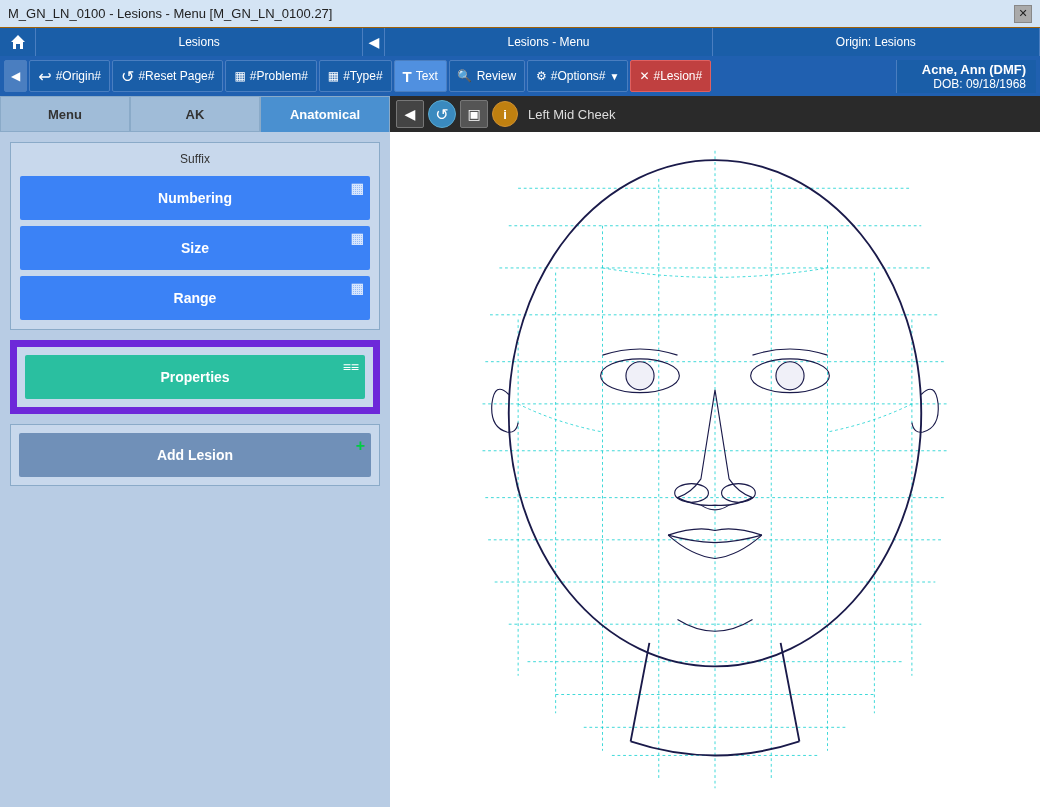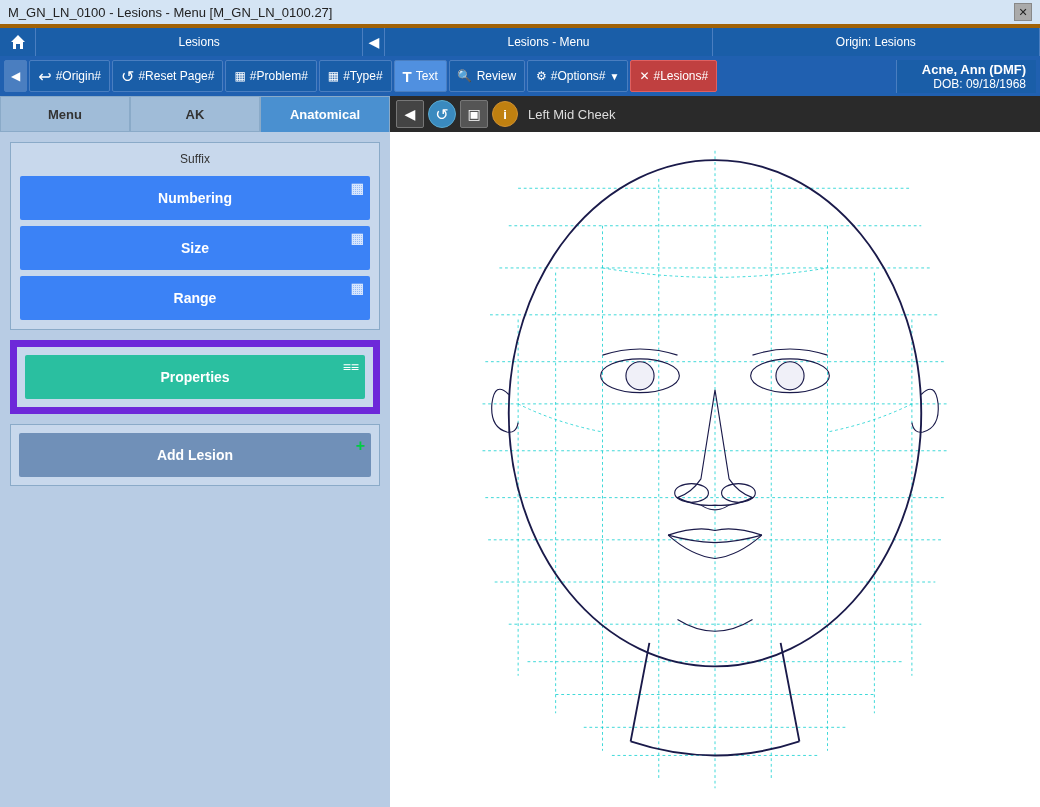--- a/index.html
+++ b/index.html
@@ -6,21 +6,21 @@
     body { width: 1040px; height: 807px; overflow: hidden; font-family: Arial, sans-serif; background: #c8d8e8; }
 
     
     .title-bar {
       background: #d4e4f4;
       height: 28px;
       display: flex;
       align-items: center;
       justify-content: space-between;
       padding: 0 8px;
-      border-bottom: 4px solid #a16207;
+      border-bottom: 1px solid #a16207;
       font-size: 13px;
       color: #222;
     }
     .title-bar .close-btn {
       width: 18px; height: 18px;
       background: #aaa;
       display: flex; align-items: center; justify-content: center;
       font-size: 11px; cursor: pointer; border: 1px solid #888;
     }
 
@@ -318,21 +318,21 @@
     <span>🔍</span>
     <span>Review</span>
   </div>
   <div class="toolbar-btn">
     <span>⚙</span>
     <span>#Options#</span>
     <span style="font-size:10px;">▼</span>
   </div>
   <div class="toolbar-btn cancel">
     <span>✕</span>
-    <span>#Lesions#</span>
+    <span>#Lesion#</span>
   </div>
 
   <div style="flex:1;"></div>
   <div class="patient-info">
     <div class="name">Acne, Ann (DMF)</div>
     <div>
       <span>DOB:</span>
       <span>09/18/1968</span>
     </div>
   </div>

